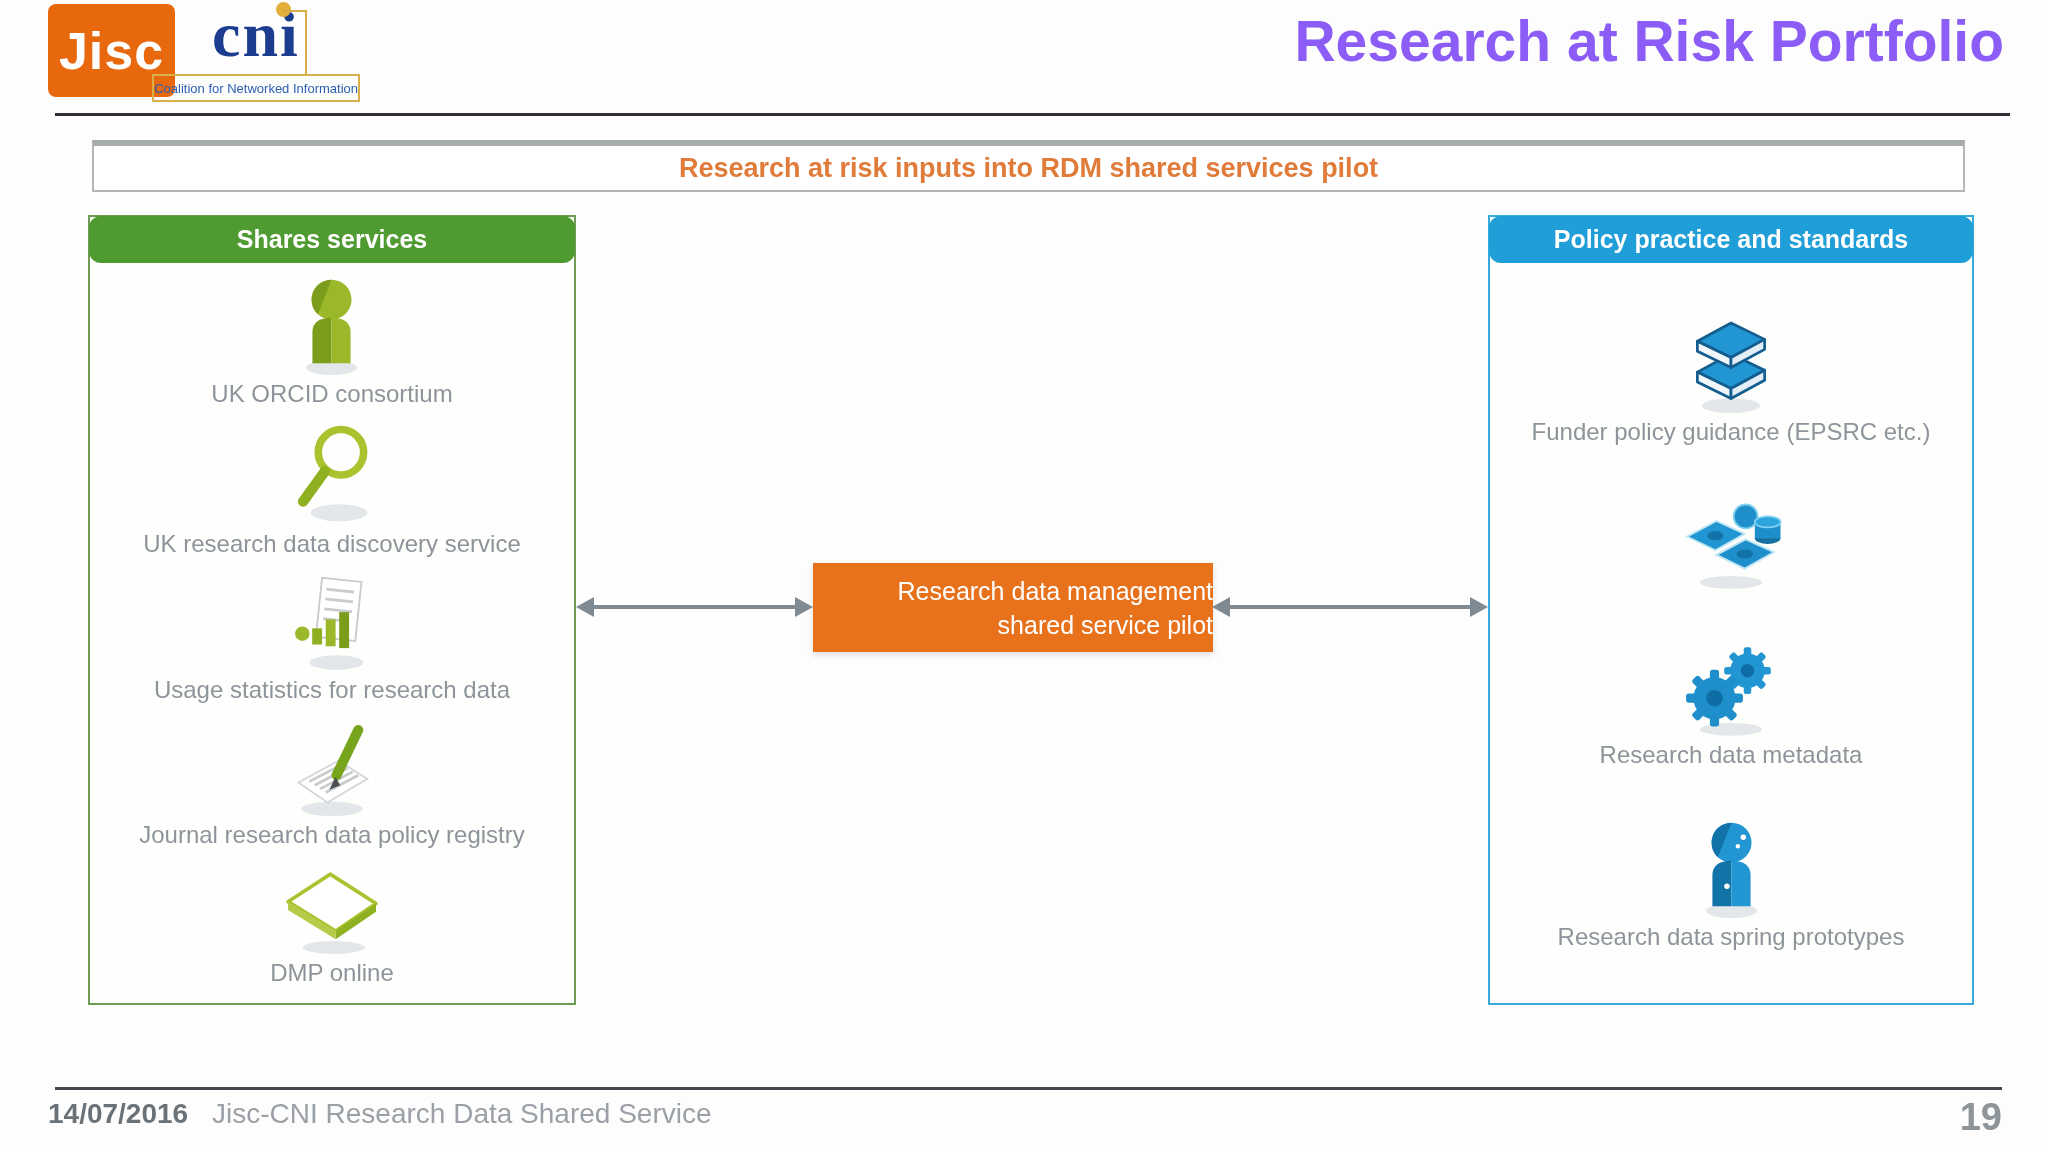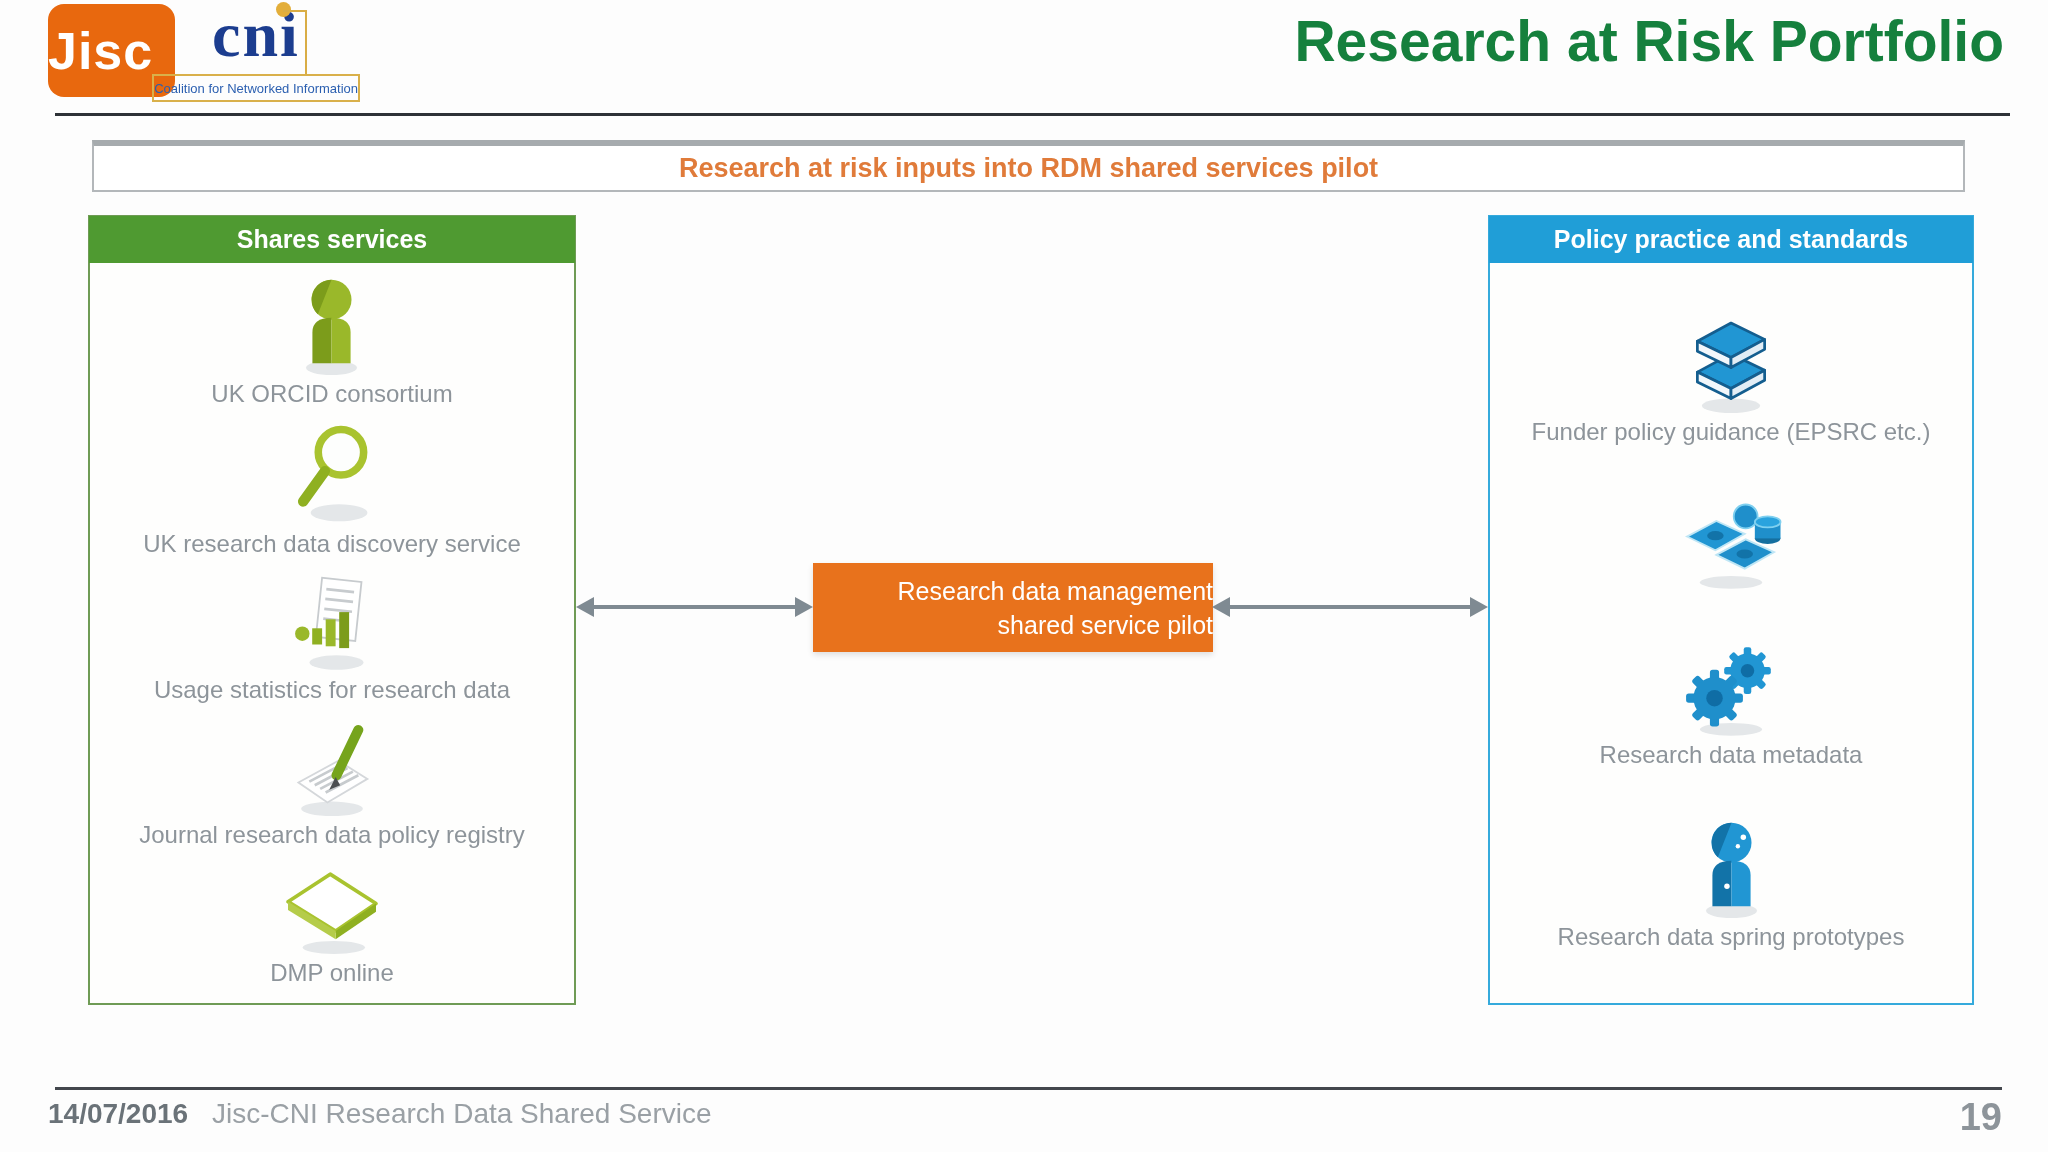--- a/index.html
+++ b/index.html
@@ -3,56 +3,56 @@
 <meta charset="utf-8">
 <style>
   html,body{margin:0;padding:0;}
   body{
     width:2048px;height:1152px;position:relative;background:#fdfdfd;
     font-family:"Liberation Sans","DejaVu Sans",sans-serif;overflow:hidden;
   }
   
   .jisc-logo{
     position:absolute;left:48px;top:4px;width:127px;height:93px;
-    background:#e8680e;border-radius:16px;display:flex;align-items:center;
+    background:#e8680e;border-radius:8px;display:flex;align-items:center;justify-content:center;
   }
   .jisc-logo span{color:#fff;font-size:52px;font-weight:bold;letter-spacing:1px;}
   .cni-logo{position:absolute;left:200px;top:4px;width:290px;height:98px;}
   .cni-text{
     position:absolute;left:12px;top:-6px;
     font-family:"Liberation Serif","DejaVu Serif",serif;font-weight:bold;
     font-size:64px;color:#1c3d8f;letter-spacing:2px;
   }
   .cni-frame-v{position:absolute;left:105px;top:6px;width:2px;height:66px;background:#d9ad45;}
   .cni-frame-h{position:absolute;left:83px;top:6px;width:24px;height:2px;background:#d9ad45;}
   .cni-dot{position:absolute;left:76px;top:-2px;width:15px;height:15px;border-radius:50%;background:#e3ae3a;}
   .cni-caption{
     position:absolute;left:-48px;top:70px;width:204px;height:24px;
     border:2px solid #d9b04a;display:flex;align-items:center;justify-content:flex-end;
   }
   .cni-caption span{font-size:13px;color:#2b5fb0;white-space:nowrap;}
   .slide-title{
     position:absolute;top:8px;right:44px;margin:0;
-    font-size:57px;font-weight:bold;color:#15803d;white-space:nowrap;
+    font-size:57px;font-weight:bold;color:#8b5cf6;white-space:nowrap;
   }
   .header-divider{position:absolute;left:55px;top:113px;width:1955px;height:3px;background:#2e3237;}
   
   .banner{
     position:absolute;left:92px;top:140px;width:1873px;height:52px;box-sizing:border-box;
     background:#fff;border:2px solid #b3b7ba;border-top:6px solid #a6abae;
     display:flex;align-items:center;justify-content:center;
   }
   .banner span{color:#e07b3a;font-size:27px;font-weight:600;}
   
   .panel{position:absolute;top:215px;box-sizing:border-box;background:#fefefd;}
   .panel-left{left:88px;width:488px;height:790px;border:2px solid #6f9b55;}
   .panel-right{left:1488px;width:486px;height:790px;border:2px solid #35aadc;}
   .panel-header{
     height:47px;margin:-1px;display:flex;align-items:center;justify-content:center;
-    color:#fff;font-size:25px;font-weight:bold;
+    color:#fff;font-size:25px;font-weight:bold;border-radius:12px;
   }
   .panel-left .panel-header{background:#4f9a31;}
   .panel-right .panel-header{background:#209ed7;}
   .panel-body{
     display:flex;flex-direction:column;justify-content:space-evenly;align-items:center;
     height:calc(100% - 47px);
   }
   .item{display:flex;flex-direction:column;align-items:center;}
   .item .label{color:#8d949a;font-size:24px;margin-top:4px;white-space:nowrap;}
   

